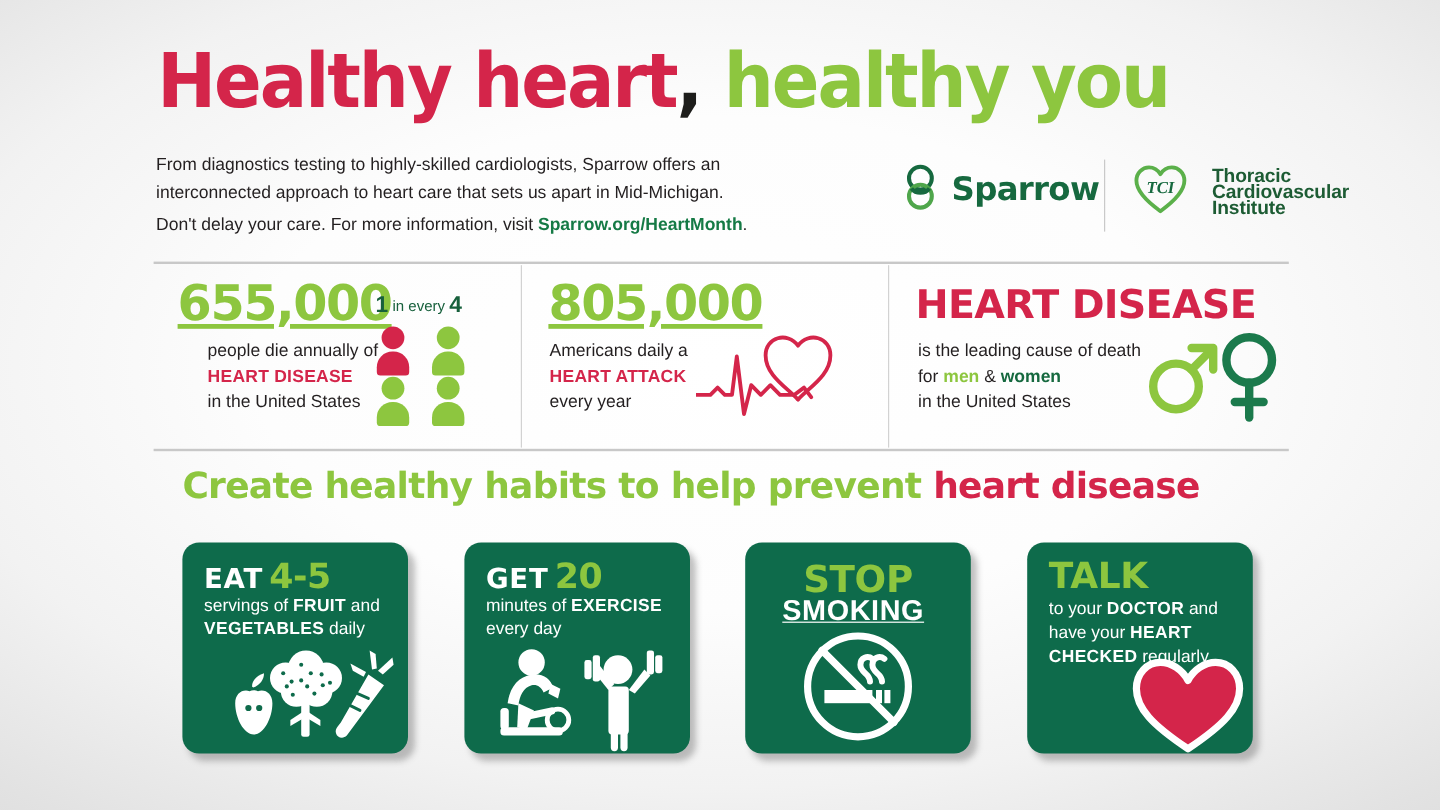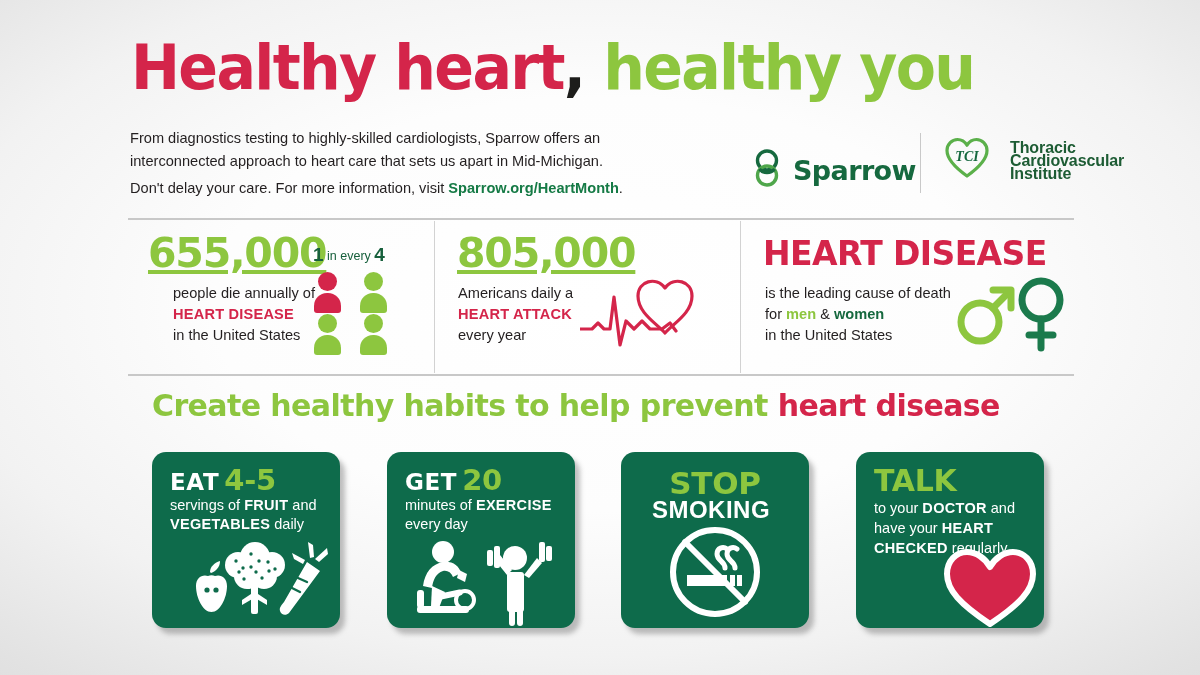--- a/index.html
+++ b/index.html
@@ -30,21 +30,21 @@
   .intro{
     position:absolute;left:130px;top:127px;width:600px;
     font-size:14.6px;line-height:22.5px;color:#231f20;
   }
   .intro .ln{display:block;}
   .intro .gap{display:block;height:5px;}
   .link{color:#157A45;font-weight:bold;}
 
   
   .logos{position:absolute;left:745px;top:133px;width:330px;height:62px;}
-  .sparrow{position:absolute;left:5px;top:15px;display:flex;align-items:center;gap:9px;}
+  .sparrow{position:absolute;left:5px;top:3px;display:flex;align-items:center;gap:9px;}
   .sparrow-word{
     font-size:27px;font-weight:bold;color:#16693F;letter-spacing:-.6px;
     font-family:"DejaVu Sans","Liberation Sans",sans-serif;
   }
   .logo-divider{position:absolute;left:175px;top:0;width:1px;height:60px;background:#c9c9c9;}
   .tci{position:absolute;left:198px;top:2px;display:flex;align-items:center;gap:19px;}
   .tci-words{
     font-size:16px;font-weight:bold;color:#1d5c34;line-height:13px;letter-spacing:-.1px;
   }
 
@@ -109,21 +109,21 @@
     font-family:"DejaVu Sans","Liberation Sans",sans-serif;
   }
   .kw{font-size:23px;font-weight:bold;color:#ffffff;letter-spacing:.6px;}
   .kv{font-size:29px;font-weight:bold;color:#8DC63F;letter-spacing:-.3px;}
   .card-body{
     position:absolute;left:18px;top:44px;width:160px;
     font-size:14.5px;line-height:19px;color:#ffffff;
   }
   .card-body b{font-weight:bold;letter-spacing:.3px;}
   .c3 .card-head{left:0;width:188px;text-align:center;top:13px;}
-  .c3 .card-body{left:0;width:180px;text-align:center;top:48px;}
+  .c3 .card-body{left:0;width:180px;text-align:center;top:48px;text-decoration:underline;}
   .c3 .kv{font-size:31px;}
   .c3 .kw2{font-size:24px;font-weight:bold;color:#ffffff;letter-spacing:.5px;}
   .card-art{position:absolute;left:0;bottom:0;width:188px;height:108px;}
 </style>
 </head>
 <body>
 
 <div id="stage">
 
   <div class="headline">

